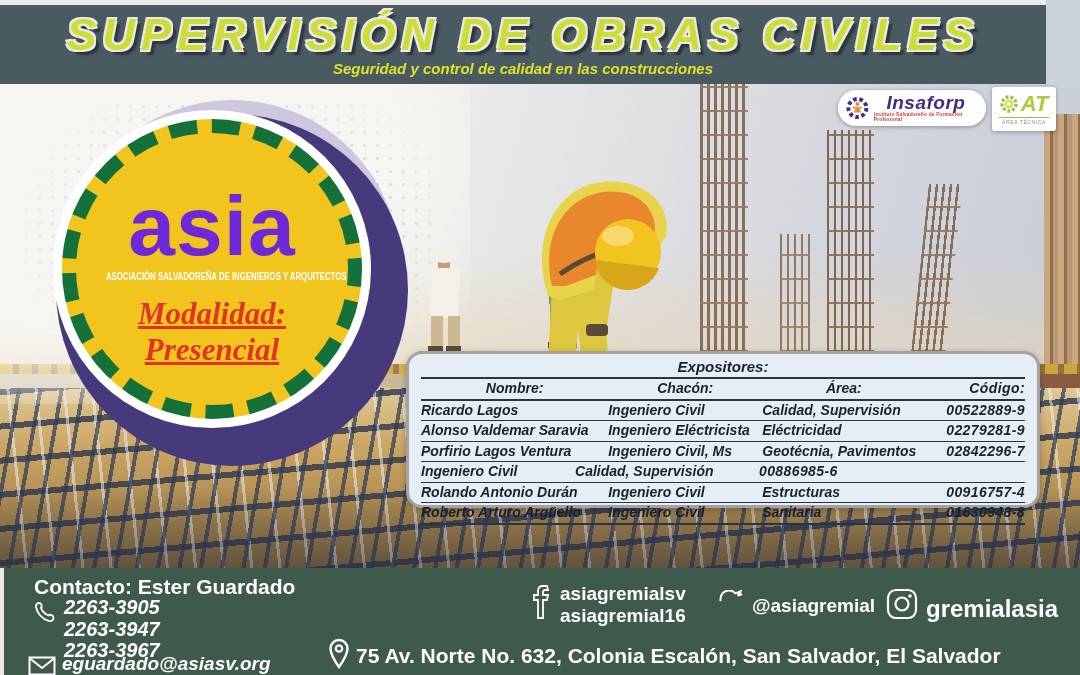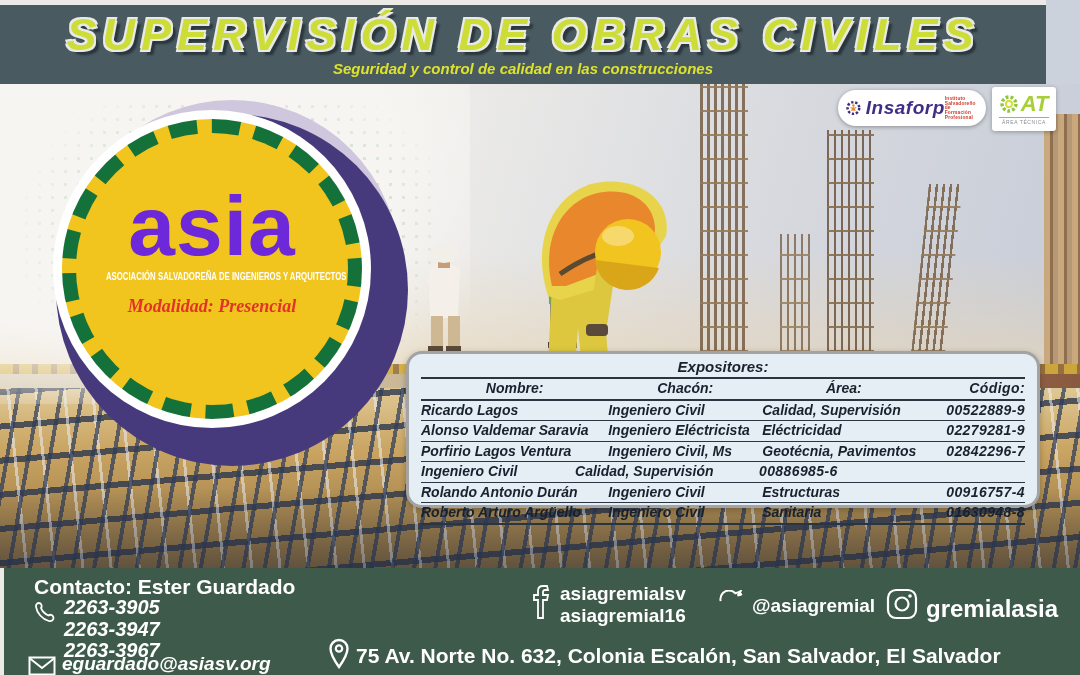--- a/index.html
+++ b/index.html
@@ -50,21 +50,21 @@
   .main-title{font-size:45px;font-weight:800;font-style:italic;letter-spacing:6px;line-height:1;
        color:#ccdd37;white-space:nowrap;
        text-shadow:-2px -2px 0 #e9e9e5,2px -2px 0 #e9e9e5,-2px 2px 0 #e9e9e5,2px 2px 0 #e9e9e5,
                    5px 5px 2px rgba(22,32,38,.6);}
   .sub-title{margin-top:3px;font-size:15px;font-weight:bold;font-style:italic;color:#dce32a;}
 
   
   .insaforp{position:absolute;left:838px;top:90px;width:148px;height:36px;background:#fff;
        border-radius:18px;z-index:7;display:flex;align-items:center;padding:0 8px;gap:5px;
        box-shadow:0 1px 4px rgba(0,0,0,.35);box-sizing:border-box;}
-  .insaforp-txt{display:flex;align-items:center;line-height:1;}
+  .insaforp-txt{display:flex;flex-direction:column;align-items:center;line-height:1;}
   .insaforp-name{color:#3f2d86;font-weight:800;font-style:italic;font-size:19px;letter-spacing:.5px;}
   .insaforp-tag{color:#d03a2a;font-size:4.8px;font-weight:bold;margin-top:1.5px;letter-spacing:.2px;}
   .atbox{position:absolute;left:992px;top:87px;width:64px;height:44px;background:#fff;z-index:7;
        display:flex;flex-direction:column;align-items:center;justify-content:center;border-radius:3px;
        box-shadow:0 1px 4px rgba(0,0,0,.3);}
   .at-row{display:flex;align-items:center;gap:3px;}
   .at-name{color:#a8cf38;font-weight:900;font-style:italic;font-size:22px;line-height:1;}
   .at-div{width:50px;height:1.5px;background:#8dc63f;margin:2px 0 1px;}
   .at-tag{font-size:5px;color:#8a8f94;letter-spacing:.6px;}
 
@@ -73,21 +73,21 @@
   .c-lav{left:64px;top:100px;width:336px;height:336px;background:#cfc7dd;z-index:4;}
   .c-pur{left:56px;top:114px;width:352px;height:352px;background:#473a7c;z-index:4;}
   .c-wht{left:53px;top:110px;width:318px;height:318px;background:#fff;z-index:4;}
   .c-yel{left:62px;top:119px;width:300px;height:300px;background:#f1c41e;z-index:5;
        border:14px dashed #15713a;box-sizing:border-box;text-align:center;}
   .asia-word{margin-top:56px;font-size:84px;line-height:.9;font-weight:800;color:#6d28d9;
        letter-spacing:1px;}
   .asia-full{margin-top:6px;font-size:10px;font-weight:bold;color:#fff;white-space:nowrap;
        transform:scaleX(.78);transform-origin:center;}
   .modalidad{margin-top:14px;font-family:"Liberation Serif",serif;font-weight:bold;font-style:italic;
-       font-size:18px;color:#e23329;}
+       font-size:31px;color:#e23329;text-decoration:underline;}
 
   
   .tbl{position:absolute;left:406px;top:351px;width:634px;height:157px;z-index:5;background:#e5eef4;
        border:3px solid #a3a3a3;border-radius:16px;box-sizing:border-box;padding:3px 12px 4px;
        color:#17222e;font-style:italic;font-weight:bold;box-shadow:0 2px 6px rgba(0,0,0,.25);}
   .tbl-title{text-align:center;font-size:15px;border-bottom:2px solid #2a3542;padding:1px 0 2px;}
   .trow{display:flex;align-items:center;border-bottom:1.8px solid #2a3542;padding:1px 0;}
   .trow:last-child{border-bottom:2px solid #2a3542;}
   .thead{font-size:14px;border-bottom:2px solid #2a3542;}
   .c1{width:31%;}.c2{width:25.5%;}.c3{width:27%;}.c4{width:16.5%;text-align:right;letter-spacing:.4px;}

